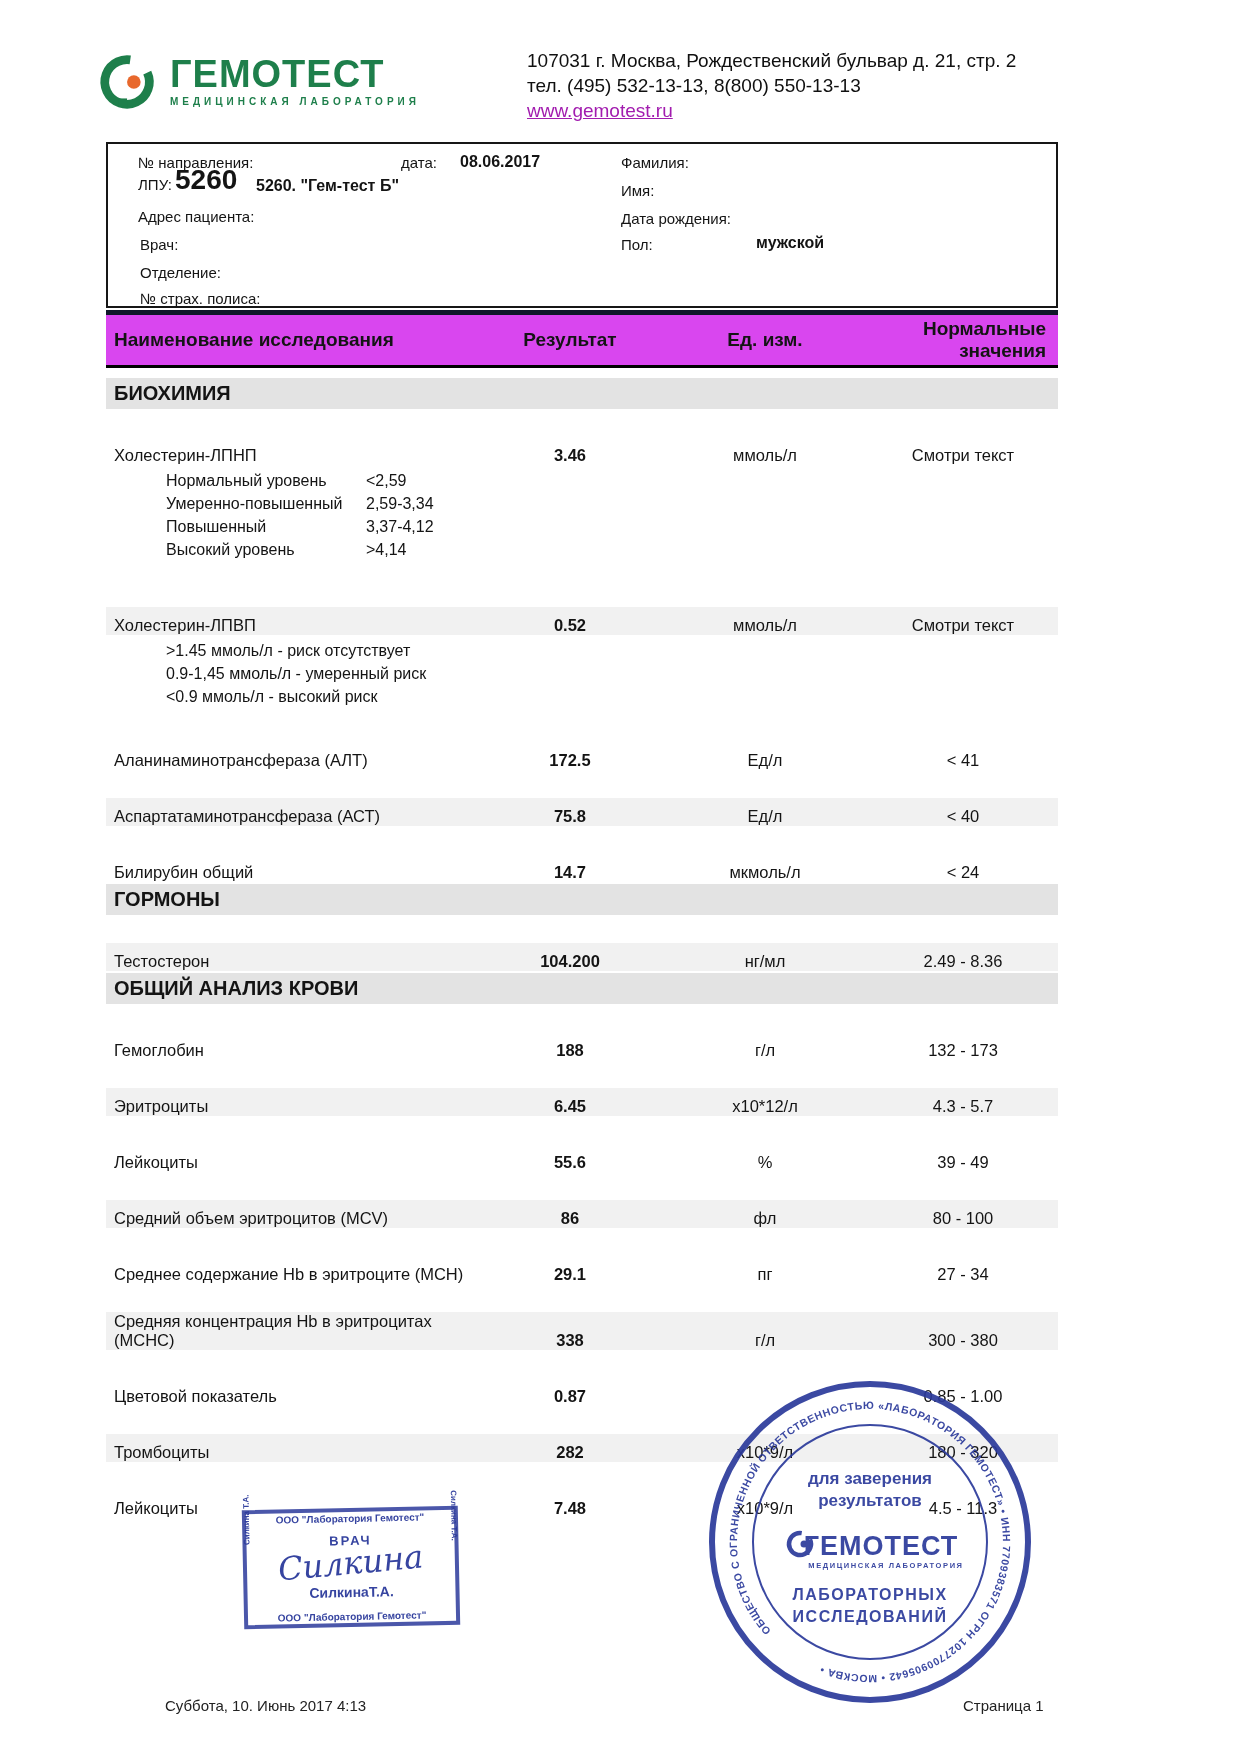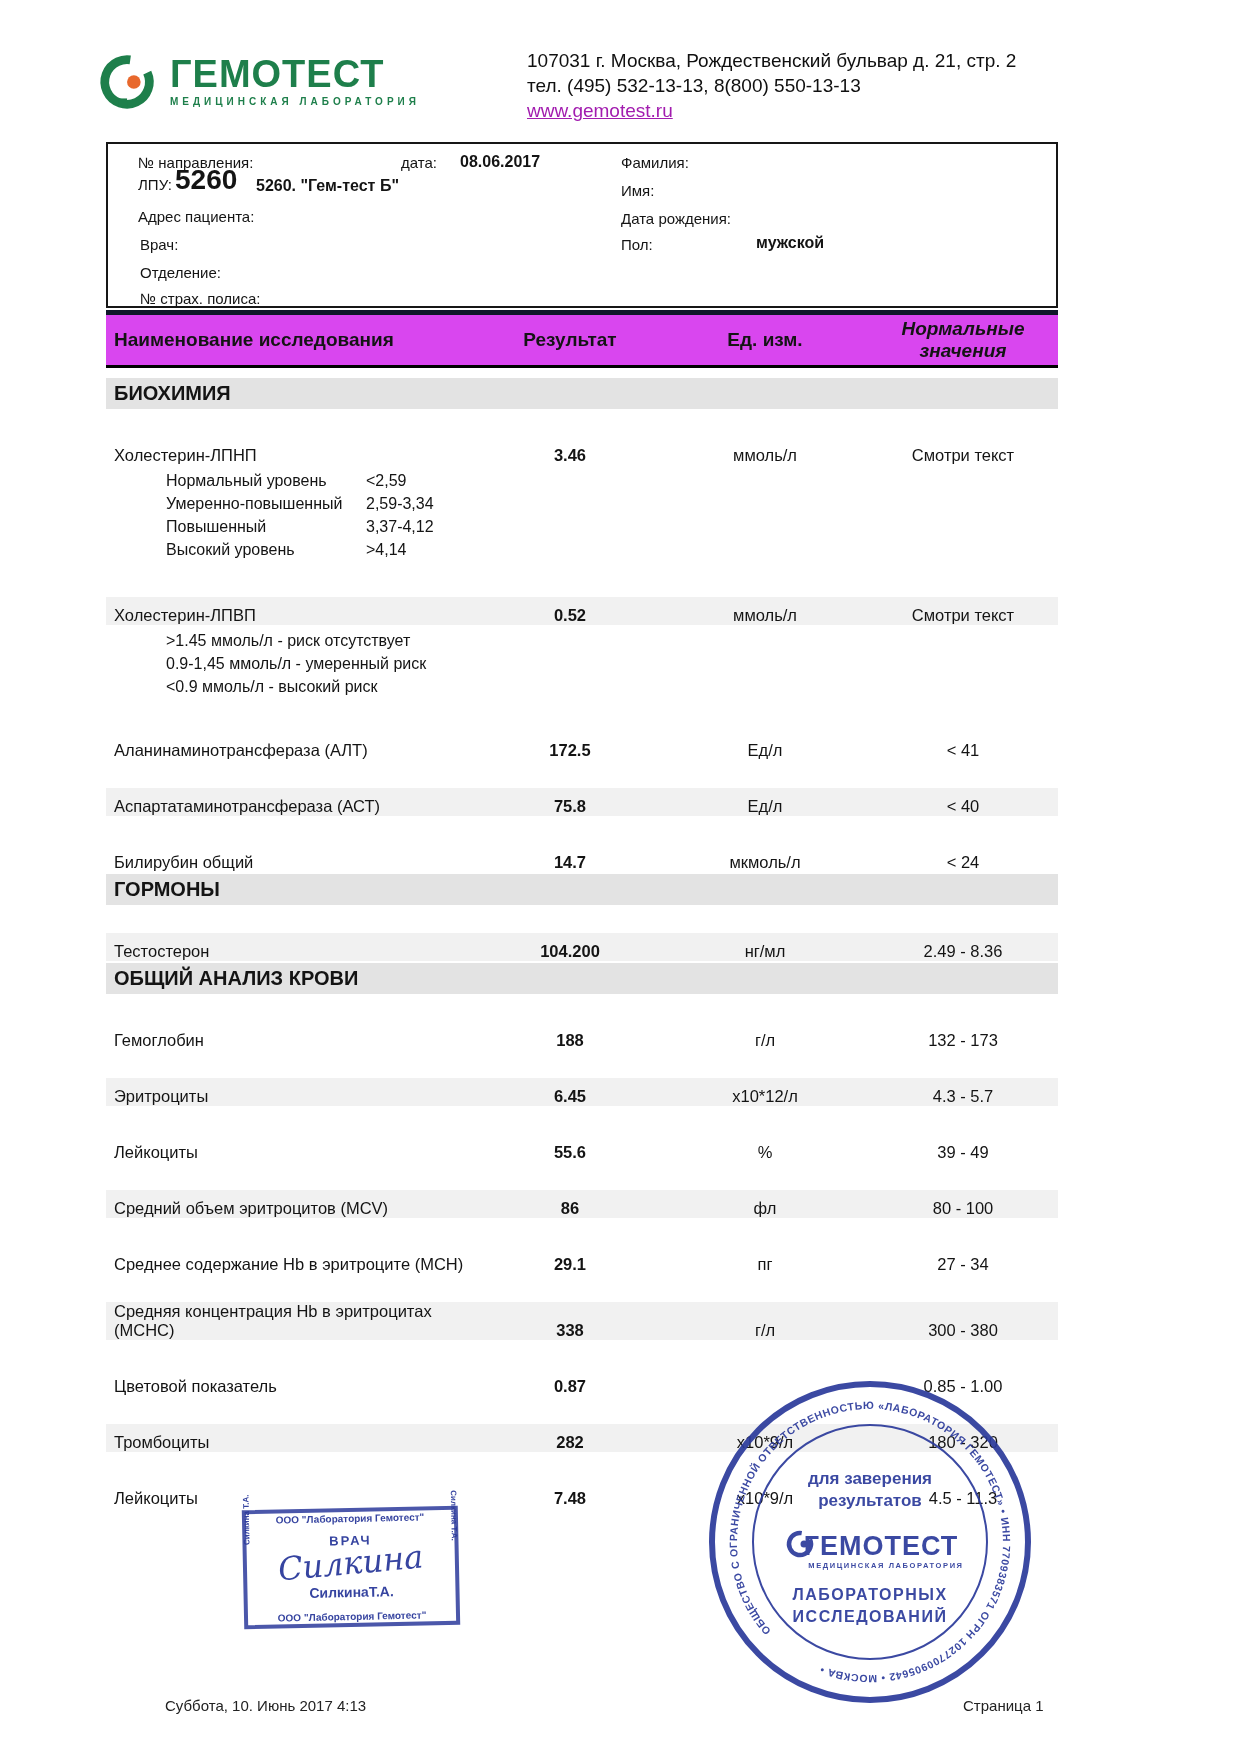--- a/index.html
+++ b/index.html
@@ -40,33 +40,33 @@
   
   .rtable { position:absolute; left:106px; top:310px; width:952px; }
   .thead {
     display:flex; align-items:center; background:#d946ef;
     border-top:5px solid #0f172a; border-bottom:3px solid #000;
     font-weight:bold; font-size:19px; min-height:50px; padding:3px 0;
   }
   .col-name { width:384px; padding-left:8px; }
   .col-result { width:160px; text-align:center; }
   .col-unit { width:230px; text-align:center; }
-  .col-normal { width:166px; text-align:center; line-height:1.15;font-style:italic; }
+  .col-normal { width:166px; text-align:right; line-height:1.15; }
 
   .section-title { background:#e3e3e3; font-weight:bold; font-size:20px; padding:4px 8px; margin:2px 0; }
   .tbody .section-title.first { margin-top:10px; }
 
   .row { display:flex; align-items:flex-end; min-height:28px; font-size:16.5px;margin-top:28px; }
   .row .name { width:384px; padding-left:8px; }
   .row .result { width:160px; text-align:center; font-weight:bold; }
   .row .unit { width:230px; text-align:center; }
   .row .normal { width:166px; text-align:center; }
   .striped { background:#f1f1f1; }
 
-  .notes { margin:4px 0 36px 60px; font-size:16px; line-height:23px; }
+  .notes { margin:4px 0 46px 60px; font-size:16px; line-height:23px; }
   .note-line { display:flex; }
   .note-label { width:200px; }
   .risk-notes { margin:4px 0 34px 60px; font-size:16px; line-height:23px; }
 
   
   .stamp-rect {
     position:absolute; left:243px; top:1508px; width:216px; height:119px;
     border:4px solid rgba(43,58,155,0.85); color:rgba(43,58,155,0.95);
     transform:rotate(-1.2deg);
     display:flex; flex-direction:column; align-items:center; justify-content:space-between;

